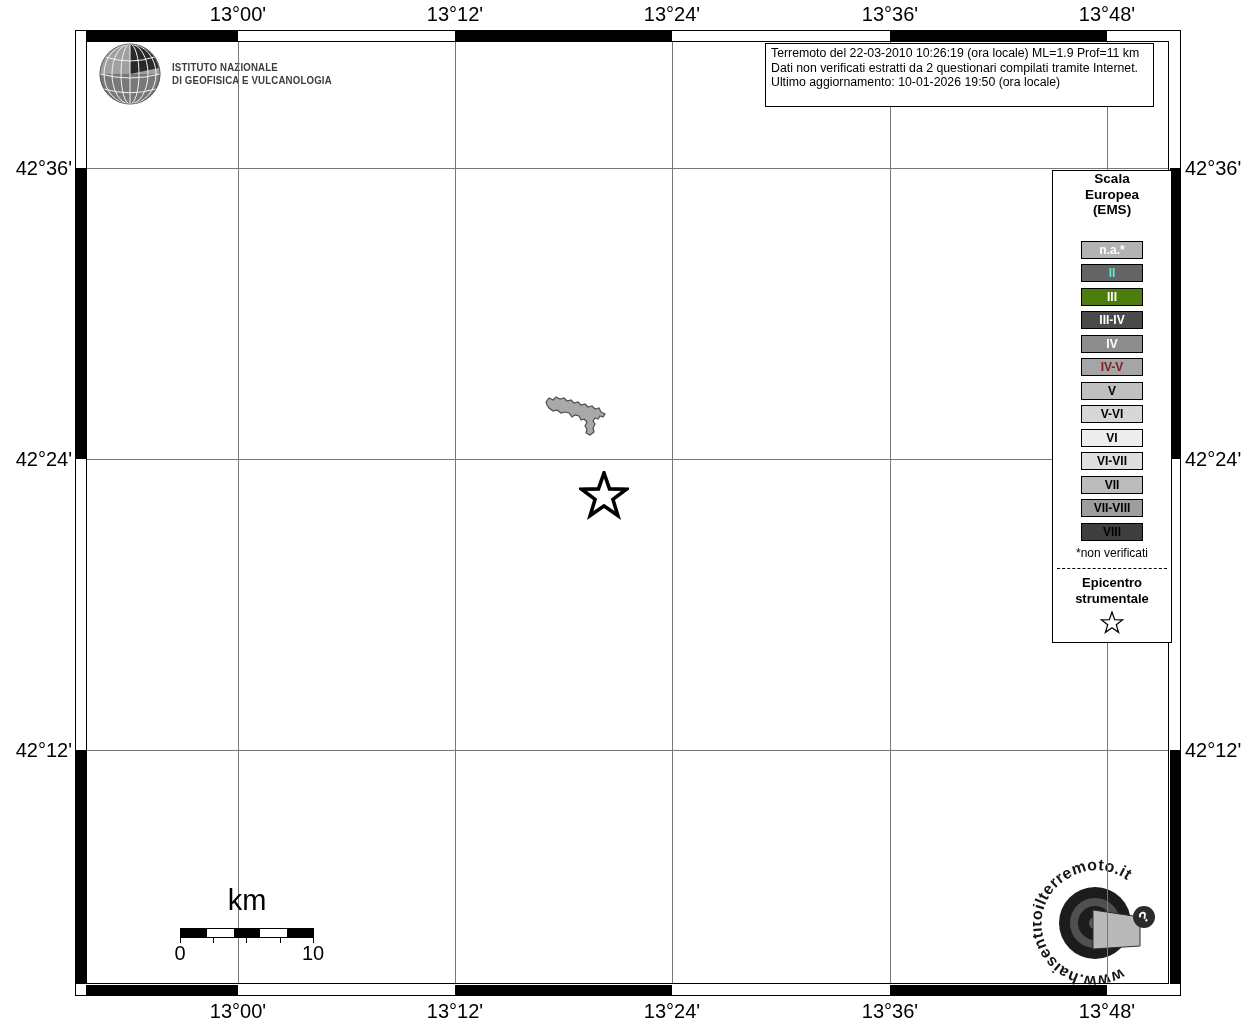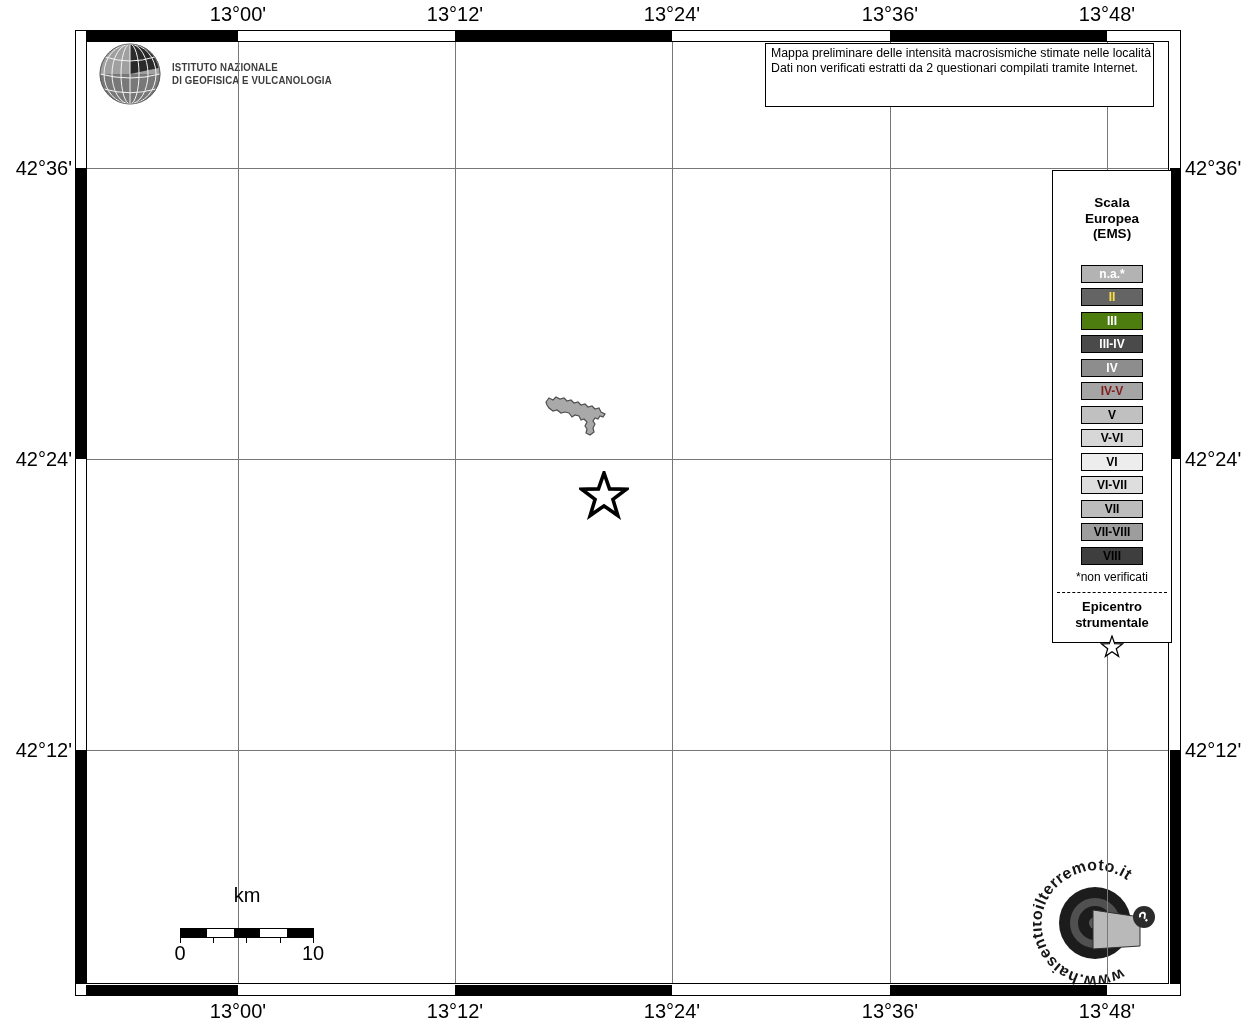--- a/index.html
+++ b/index.html
@@ -21,30 +21,30 @@
   .lat.left{text-align:right;}
   .lat.right{text-align:left;}
   
   .ingv-text{left:172px;top:61px;font-size:11.5px;font-weight:bold;line-height:13px;
              color:#3d3d3d;transform:scaleX(0.84);transform-origin:left top;letter-spacing:.2px;z-index:0;}
   
   .info-box{left:765px;top:43px;width:389px;height:64px;border:1px solid #000;box-sizing:border-box;
             background:#fff;z-index:3;padding:2px 5px;font-size:12.3px;line-height:14.7px;white-space:nowrap;}
   
   .legend{left:1052px;top:170px;width:120px;height:473px;border:1px solid #000;box-sizing:border-box;
-          background:#fff;z-index:3;text-align:center;padding-top:24px;}
+          background:#fff;z-index:3;text-align:center;padding-top:0;}
   .legend-title{font-size:13.5px;font-weight:bold;line-height:15.5px;}
   .legend-items{margin-top:23px;}
   .legend-swatch{width:62px;height:18px;box-sizing:border-box;border:1px solid #000;margin:0 auto 5.5px auto;
                  font-size:12px;font-weight:bold;line-height:16px;text-align:center;}
   .legend-foot{font-size:12px;margin-top:4px;}
   .legend-divider{border-top:1px dashed #000;margin:8px 4px 6px 4px;height:0;}
   .legend-epi{font-size:13px;font-weight:bold;line-height:15.5px;}
   
-  .km-label{left:180px;top:884px;width:134px;text-align:center;font-size:20px;z-index:2;}
+  .km-label{left:180px;top:884px;width:134px;text-align:center;font-size:29px;z-index:2;}
   .scalebar{left:180px;top:928px;width:134px;height:10px;border:1px solid #000;box-sizing:border-box;
             display:flex;z-index:2;background:#fff;}
   .scalebar .seg{flex:1;height:100%;}
   .sb-tick{top:938px;width:1px;height:5px;background:#000;z-index:2;}
   .sb-num{top:942px;width:34px;text-align:center;font-size:20px;z-index:2;}
   svg{display:block;}
 </style>
 </head>
 <body>
 
@@ -110,22 +110,23 @@
       <path d="M5,46 Q31,53.5 57,46" fill="none" stroke="#f2f2f2" stroke-width="1"></path>
       <circle cx="31" cy="31" r="30" fill="none" stroke="#555" stroke-width="0.8"></circle>
     </svg>
   </div>
   <div class="abs ingv-text">
     <div>ISTITUTO NAZIONALE</div>
     <div>DI GEOFISICA E VULCANOLOGIA</div>
   </div>
 
   <div class="abs info-box">
-    <div>Mappa preliminare delle intensità macrosismiche stimate nelle località</div>
+    <div>Terremoto del 22-03-2010 10:26:19 (ora locale) ML=1.9 Prof=11 km</div>
     <div>Dati non verificati estratti da 2 questionari compilati tramite Internet.</div>
+    <div>Ultimo aggiornamento: 10-01-2026 19:50 (ora locale)</div>
   </div>
 
   <div class="abs" style="left:543px;top:390px;z-index:2">
     <svg width="66" height="50" viewBox="0 0 66 50">
       <polygon points="3,12 6,8 10,10 13,7 17,9 21,8 24,11 28,10 31,13 35,12 38,15 42,14 45,17 49,16 52,19 56,18 58,22 62,24 60,27 57,26 55,29 52,28 50,31 52,34 50,38 51,42 47,45 43,43 44,39 42,36 44,32 41,29 38,30 36,26 32,25 29,27 26,23 22,22 18,23 14,20 10,21 6,18 4,15" fill="#a9a9a9" stroke="#4f4f4f" stroke-width="1.2"></polygon>
     </svg>
   </div>
 
   <div class="abs" style="left:579px;top:471px;z-index:2">
     <svg width="50" height="50" viewBox="0 0 50 50">
@@ -134,21 +135,21 @@
   </div>
 
   <div class="abs legend">
     <div class="legend-title">
       <div>Scala</div>
       <div>Europea</div>
       <div>(EMS)</div>
     </div>
     <div class="legend-items">
         <div class="legend-swatch" style="background: rgb(179, 179, 179); color: rgb(255, 255, 255);">n.a.*</div>
-        <div class="legend-swatch" style="background: rgb(100, 100, 100); color: #fde047;">II</div>
+        <div class="legend-swatch" style="background: rgb(100, 100, 100); color: #5eead4;">II</div>
         <div class="legend-swatch" style="background: #4d7c0f; color: rgb(255, 255, 255); text-align: center;">III</div>
         <div class="legend-swatch" style="background: rgb(74, 74, 74); color: rgb(255, 255, 255);">III-IV</div>
         <div class="legend-swatch" style="background: rgb(141, 141, 141); color: rgb(255, 255, 255);">IV</div>
         <div class="legend-swatch" style="background: rgb(165, 165, 165); color: #7f1d1d;">IV-V</div>
         <div class="legend-swatch" style="background: rgb(192, 192, 192); color: rgb(0, 0, 0);">V</div>
         <div class="legend-swatch" style="background: rgb(215, 215, 215); color: rgb(0, 0, 0);">V-VI</div>
         <div class="legend-swatch" style="background: rgb(237, 237, 237); color: rgb(0, 0, 0);">VI</div>
         <div class="legend-swatch" style="background: rgb(222, 222, 222); color: rgb(0, 0, 0);">VI-VII</div>
         <div class="legend-swatch" style="background: rgb(188, 188, 188); color: rgb(0, 0, 0);">VII</div>
         <div class="legend-swatch" style="background: rgb(157, 157, 157); color: #000000;">VII-VIII</div>

